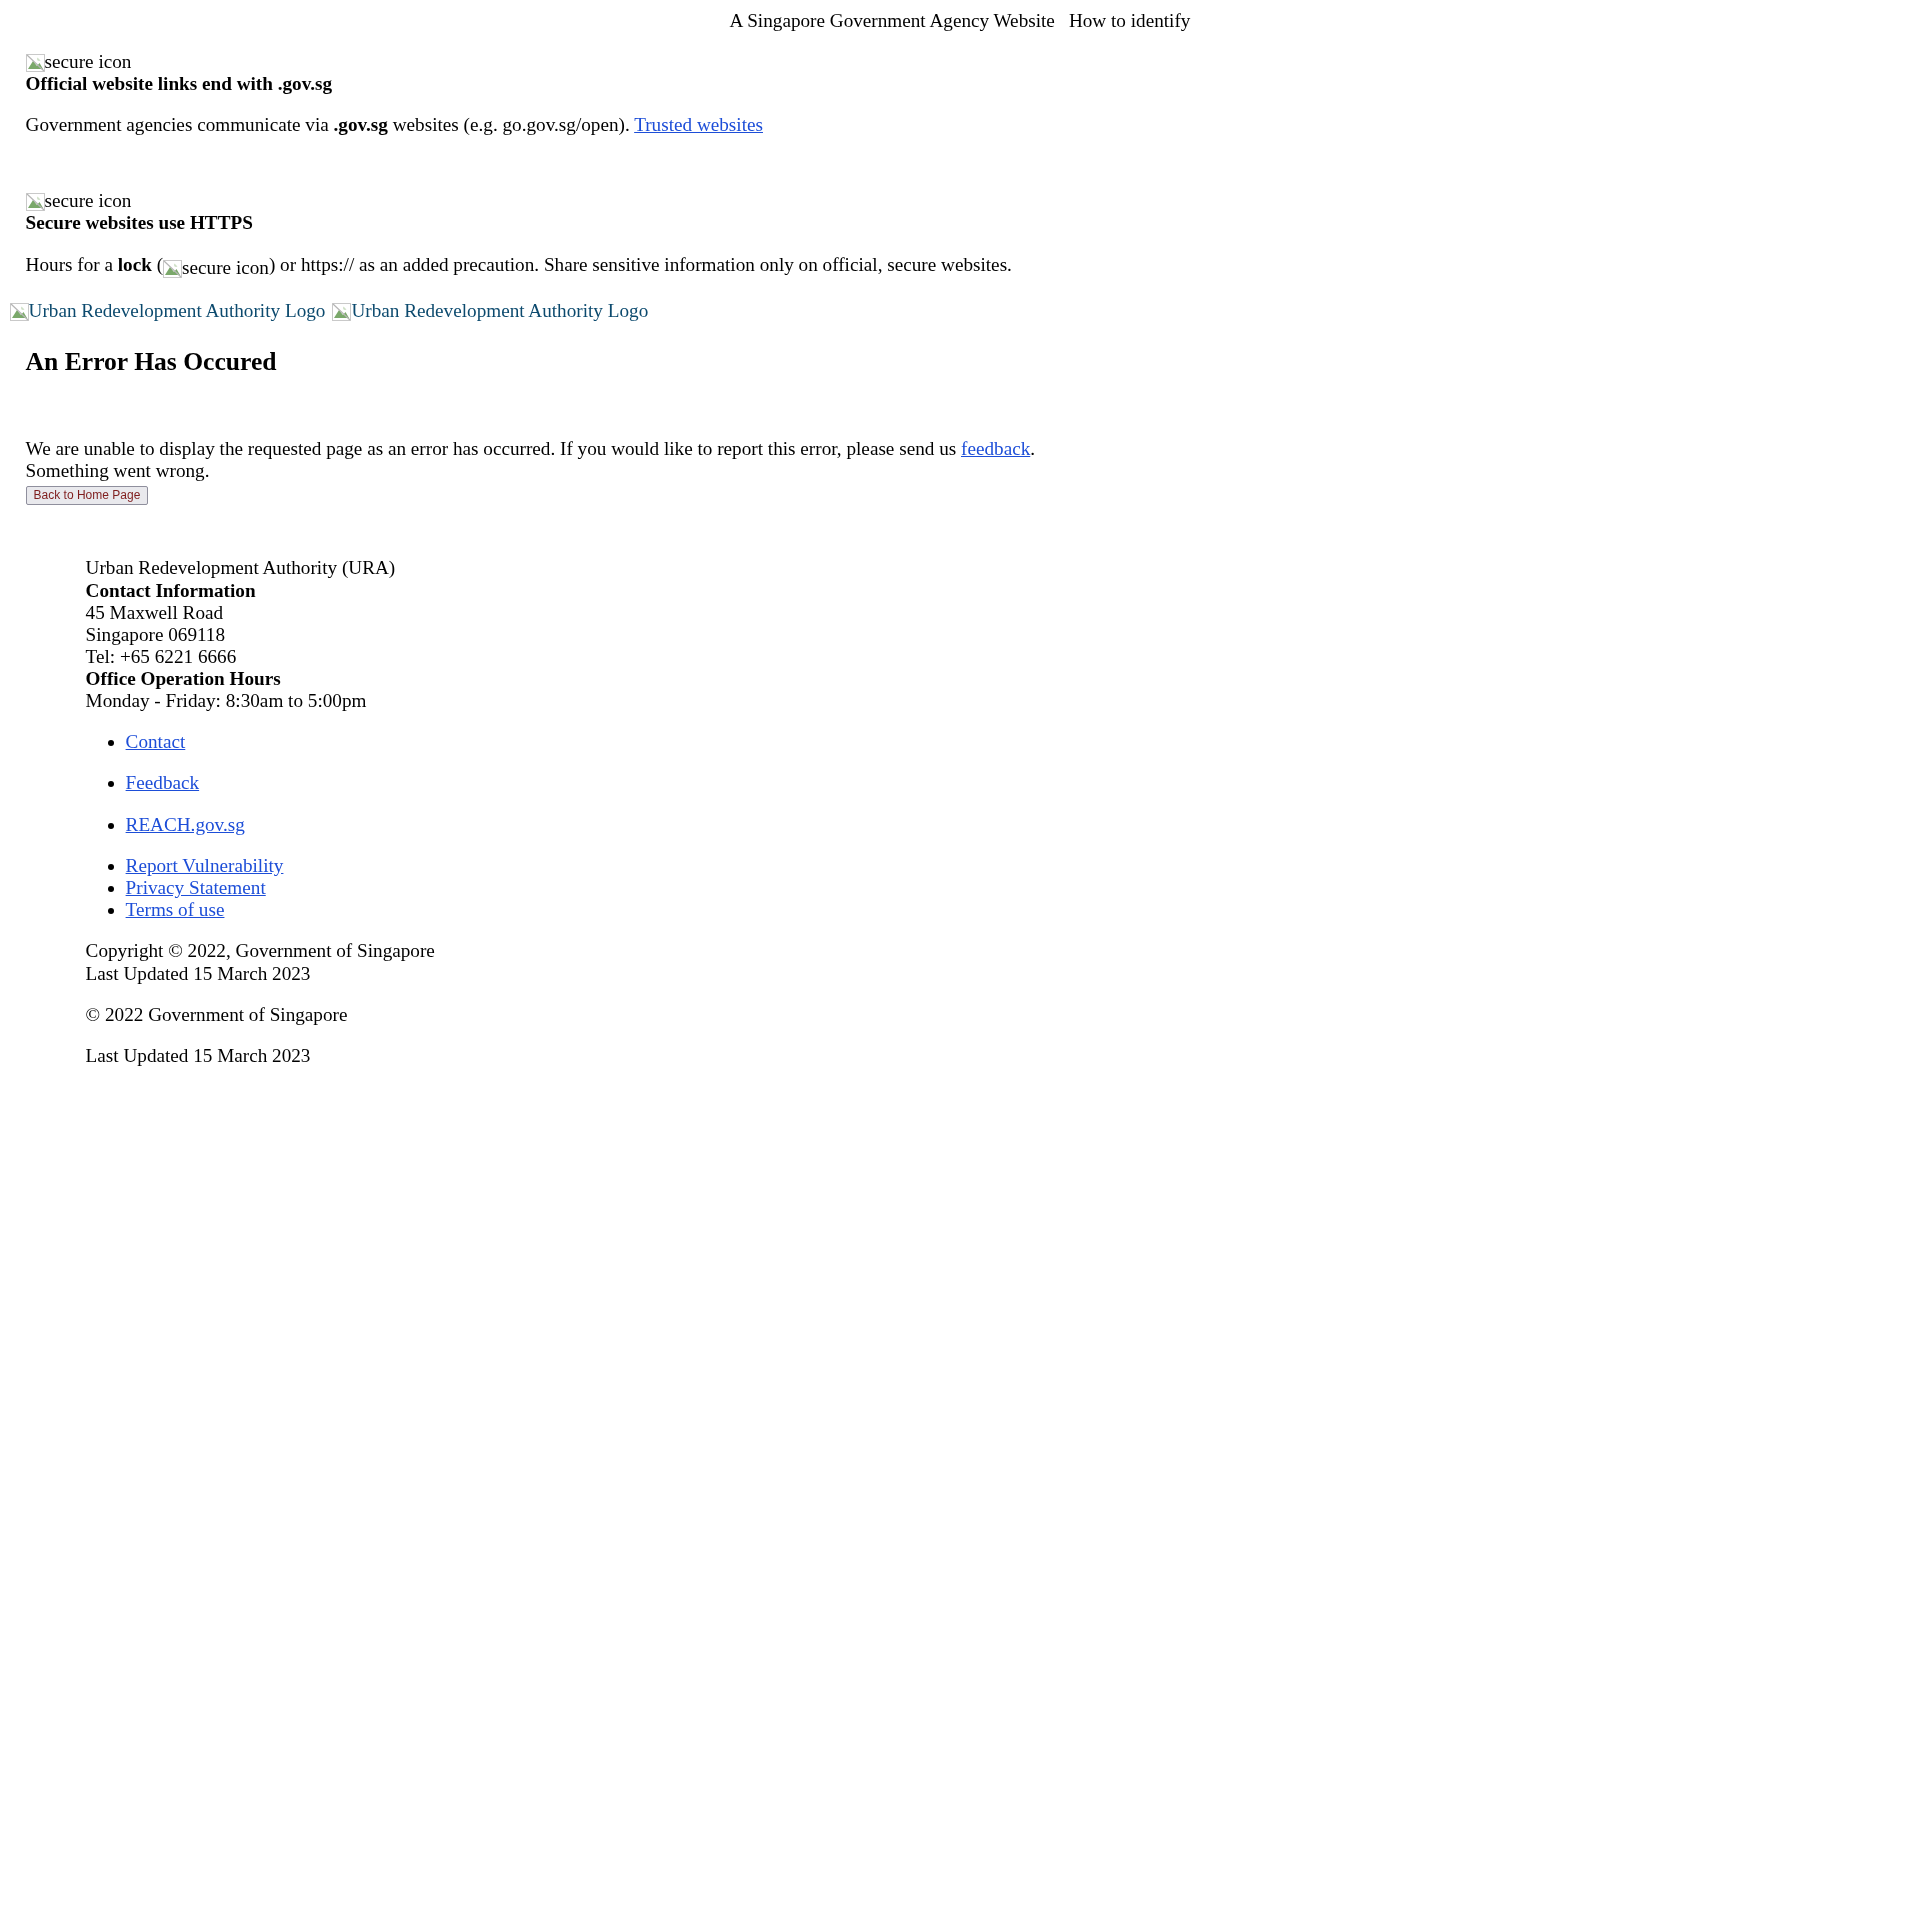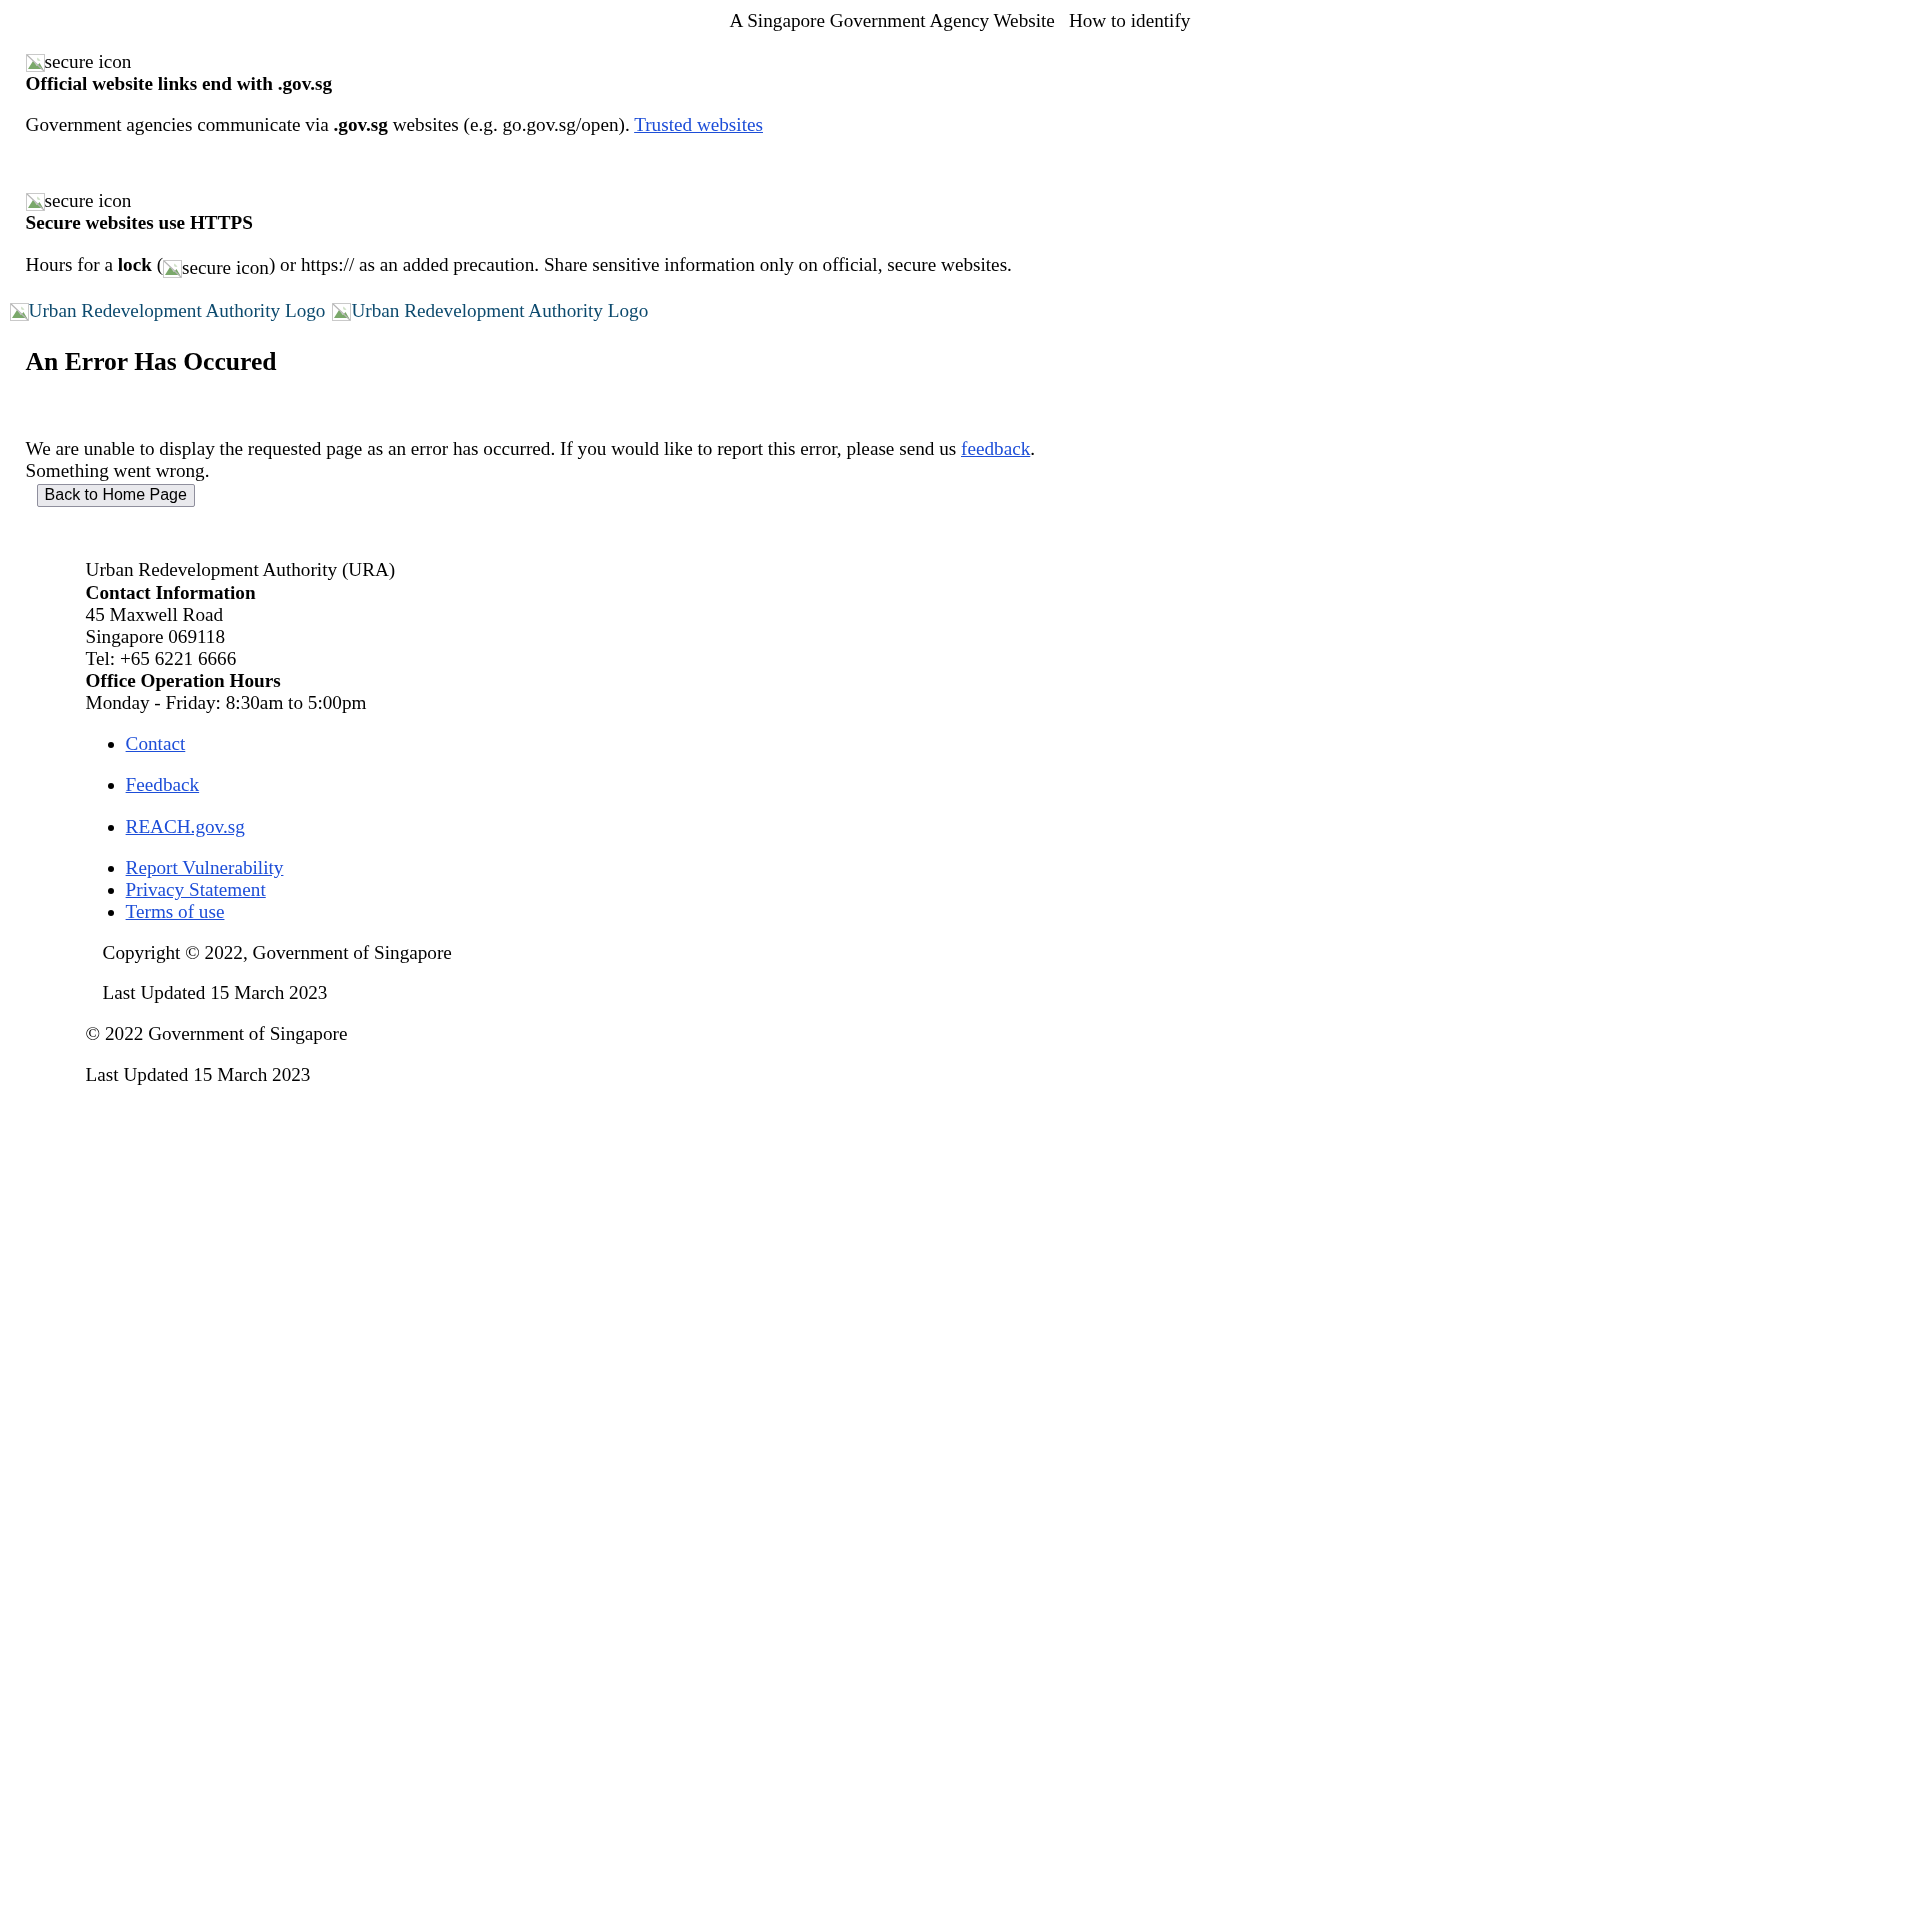--- a/index.html
+++ b/index.html
@@ -95,27 +95,27 @@
 
   .error-body {
     margin: 62px 0 0 0;
     padding: 0 0 0 16px;
     font-size: 19.2px;
   }
   .error-body p { margin: 0; }
 
   .home-btn {
     font-family: "Liberation Sans", "DejaVu Sans", sans-serif;
-    font-size: 16px;
+    font-size: 12px;
     padding: 1px 7px 2px 7px;
-    margin: 2px 0 0 11px;
+    margin: 2px 0 0 0;
     background: #e9e9ed;
     border: 1px solid #8f8f9d;
     border-radius: 2px;
-    color: #000000;
+    color: #7f1d1d;
     line-height: normal;
     cursor: pointer;
   }
 
   footer.site-footer {
     margin: 52px 0 0 0;
     padding: 0 0 0 76px;
     font-size: 19.2px;
   }
   footer .fline { margin: 0; }
@@ -123,21 +123,21 @@
 
   ul.footer-links {
     margin: 19.2px 0 0 0;
     padding-left: 40px;
     list-style-type: disc;
   }
   ul.footer-links li { margin: 0; }
   ul.footer-links li.spaced { margin-bottom: 19.2px; }
 
   .copy-block { margin: 19.2px 0 0 0; }
-  .copy-block .cline { margin: 17px; font-family: Liberation Serif, serif; }
+  .copy-block .cline { margin: 0; font-family: Liberation Serif, serif; }
   .copy-single { margin: 19.2px 0 0 0; }
   .updated-single { margin: 19.2px 0 0 0; }
 </style>
 </head>
 <body>
 
 <div class="masthead-line"><span>A Singapore Government Agency Website</span><span class="masthead-gap"></span><span>How to identify</span></div>
 
 <div class="mh-block">
   <span class="brokenimg"><span class="glyph"><svg width="19" height="18" viewBox="0 0 19 18" xmlns="http://www.w3.org/2000/svg">

